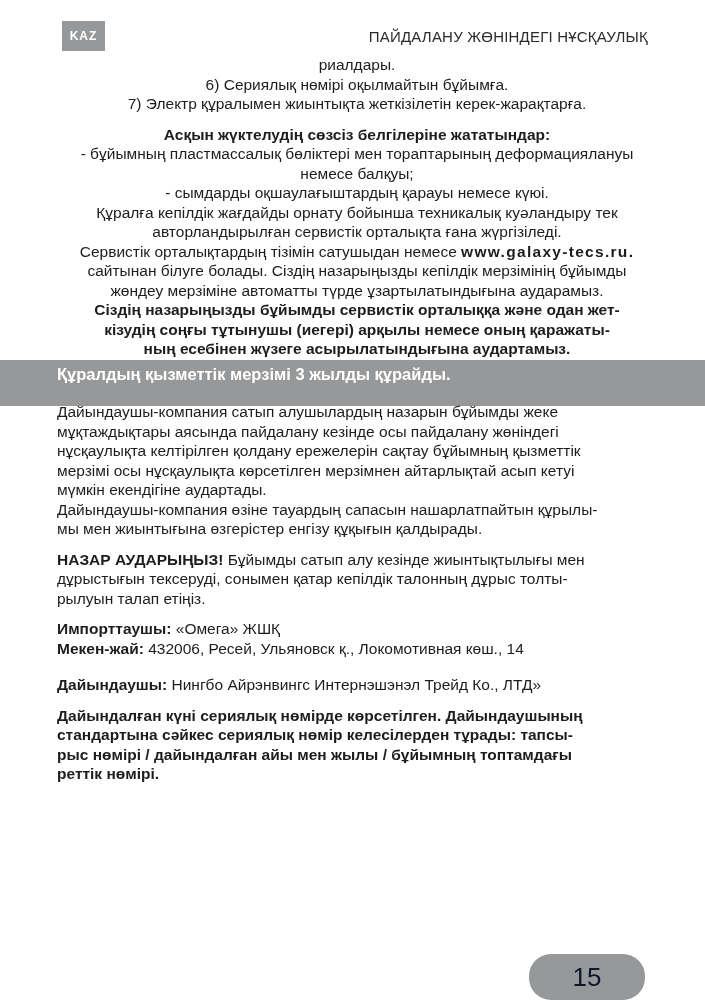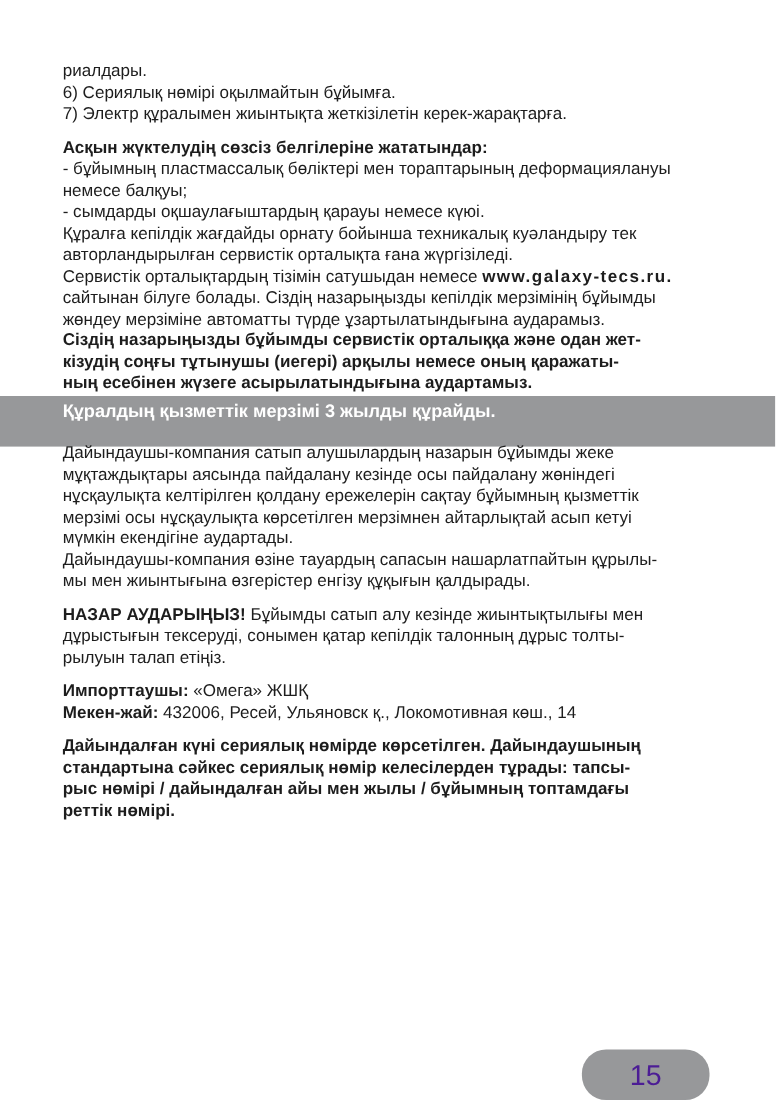--- a/index.html
+++ b/index.html
@@ -17,49 +17,53 @@
     display:flex;justify-content:space-between;align-items:center;
   }
   .kaz-badge{
     width:43px;height:30px;background:#97989a;color:#ffffff;
     font-size:12px;font-weight:700;letter-spacing:1px;
     display:flex;align-items:center;justify-content:center;
   }
   .header-title{font-size:15px;color:#2b2b2b;letter-spacing:0.2px;}
 
   
-  .body1{position:absolute;top:55px;left:57px;width:600px;font-size:15.5px;line-height:19.5px;}
+  .body1{position:absolute;top:55px;left:57px;width:600px;font-size:15.5px;line-height:19.5px;text-align:center;}
   .body2{position:absolute;top:402px;left:57px;width:600px;font-size:15.5px;line-height:19.5px;}
   .para{margin:0;white-space:pre;}
   .bold{font-weight:700;}
   .spaced{letter-spacing:1.3px;}
   .mt{margin-top:11px;}
   .mt-lg{margin-top:17px;}
 
   
   .banner{
     position:absolute;top:360px;left:0;width:705px;height:46px;
     background:#97989a;color:#ffffff;
     font-size:16.5px;font-weight:700;line-height:29px;
     padding-left:57px;box-sizing:border-box;
     white-space:pre;
   }
 
   
   .page-num{
     position:absolute;left:529px;top:954px;width:116px;height:46px;
-    background:#97989a;color:#4c1d95;font-size:26px;
+    background:#97989a;color:#0f172a;font-size:26px;
     display:flex;align-items:center;justify-content:center;border-radius:22px;
   }
 </style>
 </head>
 <body>
 
 <div class="page">
 
+  <div class="header">
+    <div class="kaz-badge">KAZ</div>
+    <div class="header-title">ПАЙДАЛАНУ ЖӨНІНДЕГІ НҰСҚАУЛЫҚ</div>
+  </div>
 
   <div class="body1">
     <p class="para">риалдары.
 6) Сериялық нөмірі оқылмайтын бұйымға.
 7) Электр құралымен жиынтықта жеткізілетін керек-жарақтарға.</p>
     <p class="para mt"><span class="bold">Асқын жүктелудің сөзсіз белгілеріне жататындар:</span><span>
 - бұйымның пластмассалық бөліктері мен тораптарының деформациялануы
 немесе балқуы;
 - сымдарды оқшаулағыштардың қарауы немесе күюі.
 Құралға кепілдік жағдайды орнату бойынша техникалық куәландыру тек
@@ -80,20 +84,21 @@
 нұсқаулықта келтірілген қолдану ережелерін сақтау бұйымның қызметтік
 мерзімі осы нұсқаулықта көрсетілген мерзімнен айтарлықтай асып кетуі
 мүмкін екендігіне аудартады.
 Дайындаушы-компания өзіне тауардың сапасын нашарлатпайтын құрылы-
 мы мен жиынтығына өзгерістер енгізу құқығын қалдырады.</p>
     <p class="para mt"><span class="bold">НАЗАР АУДАРЫҢЫЗ!</span><span> Бұйымды сатып алу кезінде жиынтықтылығы мен
 дұрыстығын тексеруді, сонымен қатар кепілдік талонның дұрыс толты-
 рылуын талап етіңіз.</span></p>
     <p class="para mt"><span class="bold">Импорттаушы:</span><span> «Омега» ЖШҚ</span></p>
     <p class="para"><span class="bold">Мекен-жай:</span><span> 432006, Ресей, Ульяновск қ., Локомотивная көш., 14</span></p>
+    <p class="para mt-lg"><span class="bold">Дайындаушы:</span><span> Нингбо Айрэнвингс Интернэшэнэл Трейд Ко., ЛТД»</span></p>
     <p class="para bold mt">Дайындалған күні сериялық нөмірде көрсетілген. Дайындаушының
 стандартына сәйкес сериялық нөмір келесілерден тұрады: тапсы-
 рыс нөмірі / дайындалған айы мен жылы / бұйымның топтамдағы
 реттік нөмірі.</p>
   </div>
 
   <div class="page-num">
       <span>15</span>
     </div>
 

